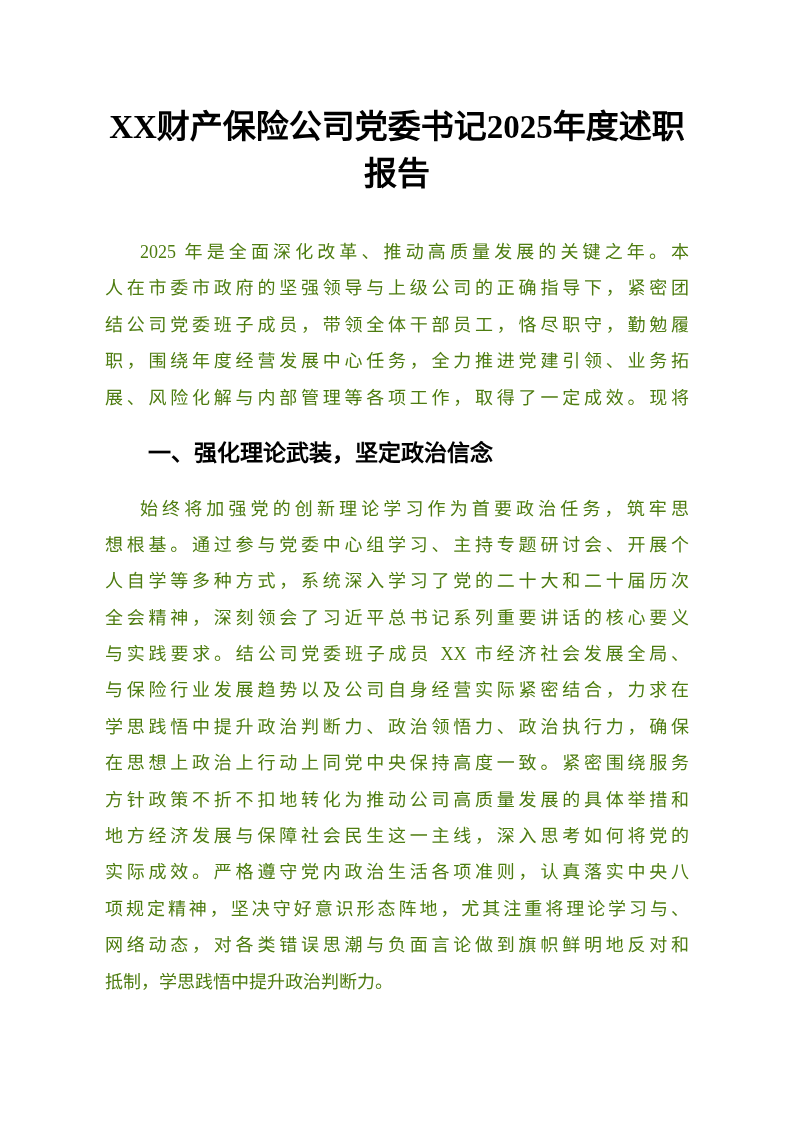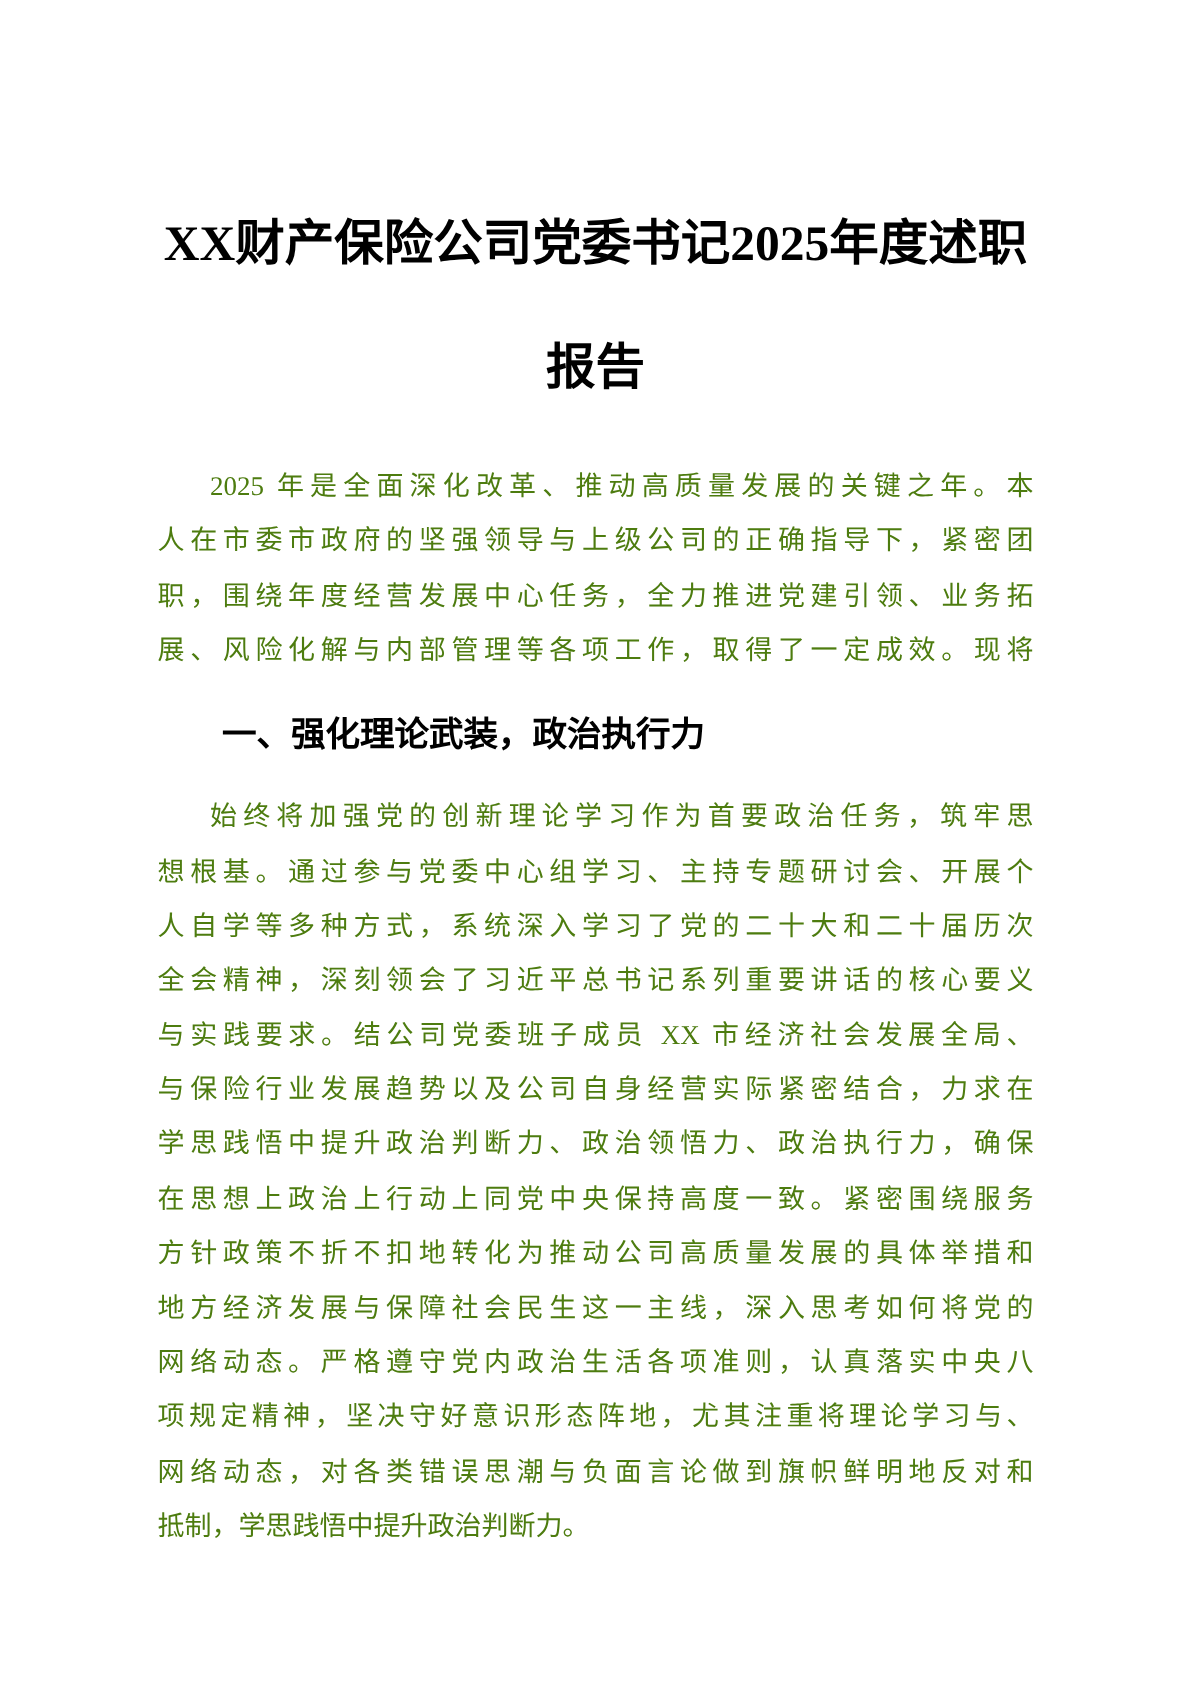--- a/index.html
+++ b/index.html
@@ -26,21 +26,20 @@
     font-weight: 700;
     font-size: 33px;
     line-height: 47px;
     text-align: center;
     color: #000000;
     margin: 0 0 36px 0;
   }
   .doc-title .title-line {
     display: block;
     white-space: nowrap;
-    margin-top: 36px;
   }
   .body-line {
     font-family: "Liberation Serif", "DejaVu Serif", serif;
     font-size: 18px;
     line-height: 36.4px;
     height: 36.4px;
     color: #4d7c0f;
     text-align: justify;
     text-align-last: justify;
     text-justify: inter-character;
@@ -71,37 +70,38 @@
   <div class="content">
 
     <h1 class="doc-title">
       <span class="title-line">XX财产保险公司党委书记2025年度述职</span>
       <span class="title-line">报告</span>
     </h1>
 
     <div>
       <div class="body-line first">2025 年是全面深化改革、推动高质量发展的关键之年。本</div>
       <div class="body-line">人在市委市政府的坚强领导与上级公司的正确指导下，紧密团</div>
+      <div class="body-line">结公司党委班子成员，带领全体干部员工，恪尽职守，勤勉履</div>
       <div class="body-line">职，围绕年度经营发展中心任务，全力推进党建引领、业务拓</div>
       <div class="body-line">展、风险化解与内部管理等各项工作，取得了一定成效。现将</div>
     </div>
 
-    <h2 class="section-heading">一、强化理论武装，政治执行力</h2>
+    <h2 class="section-heading">一、强化理论武装，坚定政治信念</h2>
 
     <div>
       <div class="body-line first">始终将加强党的创新理论学习作为首要政治任务，筑牢思</div>
       <div class="body-line">想根基。通过参与党委中心组学习、主持专题研讨会、开展个</div>
       <div class="body-line">人自学等多种方式，系统深入学习了党的二十大和二十届历次</div>
       <div class="body-line">全会精神，深刻领会了习近平总书记系列重要讲话的核心要义</div>
       <div class="body-line">与实践要求。结公司党委班子成员 XX 市经济社会发展全局、</div>
       <div class="body-line">与保险行业发展趋势以及公司自身经营实际紧密结合，力求在</div>
       <div class="body-line">学思践悟中提升政治判断力、政治领悟力、政治执行力，确保</div>
       <div class="body-line">在思想上政治上行动上同党中央保持高度一致。紧密围绕服务</div>
       <div class="body-line">方针政策不折不扣地转化为推动公司高质量发展的具体举措和</div>
       <div class="body-line">地方经济发展与保障社会民生这一主线，深入思考如何将党的</div>
-      <div class="body-line">网络动态。严格遵守党内政治生活各项准则，认真落实中央八</div>
+      <div class="body-line">实际成效。严格遵守党内政治生活各项准则，认真落实中央八</div>
       <div class="body-line">项规定精神，坚决守好意识形态阵地，尤其注重将理论学习与、</div>
       <div class="body-line">网络动态，对各类错误思潮与负面言论做到旗帜鲜明地反对和</div>
       <div class="body-line last">抵制，学思践悟中提升政治判断力。</div>
     </div>
 
   </div>
 </div>
 
 </body></html>

